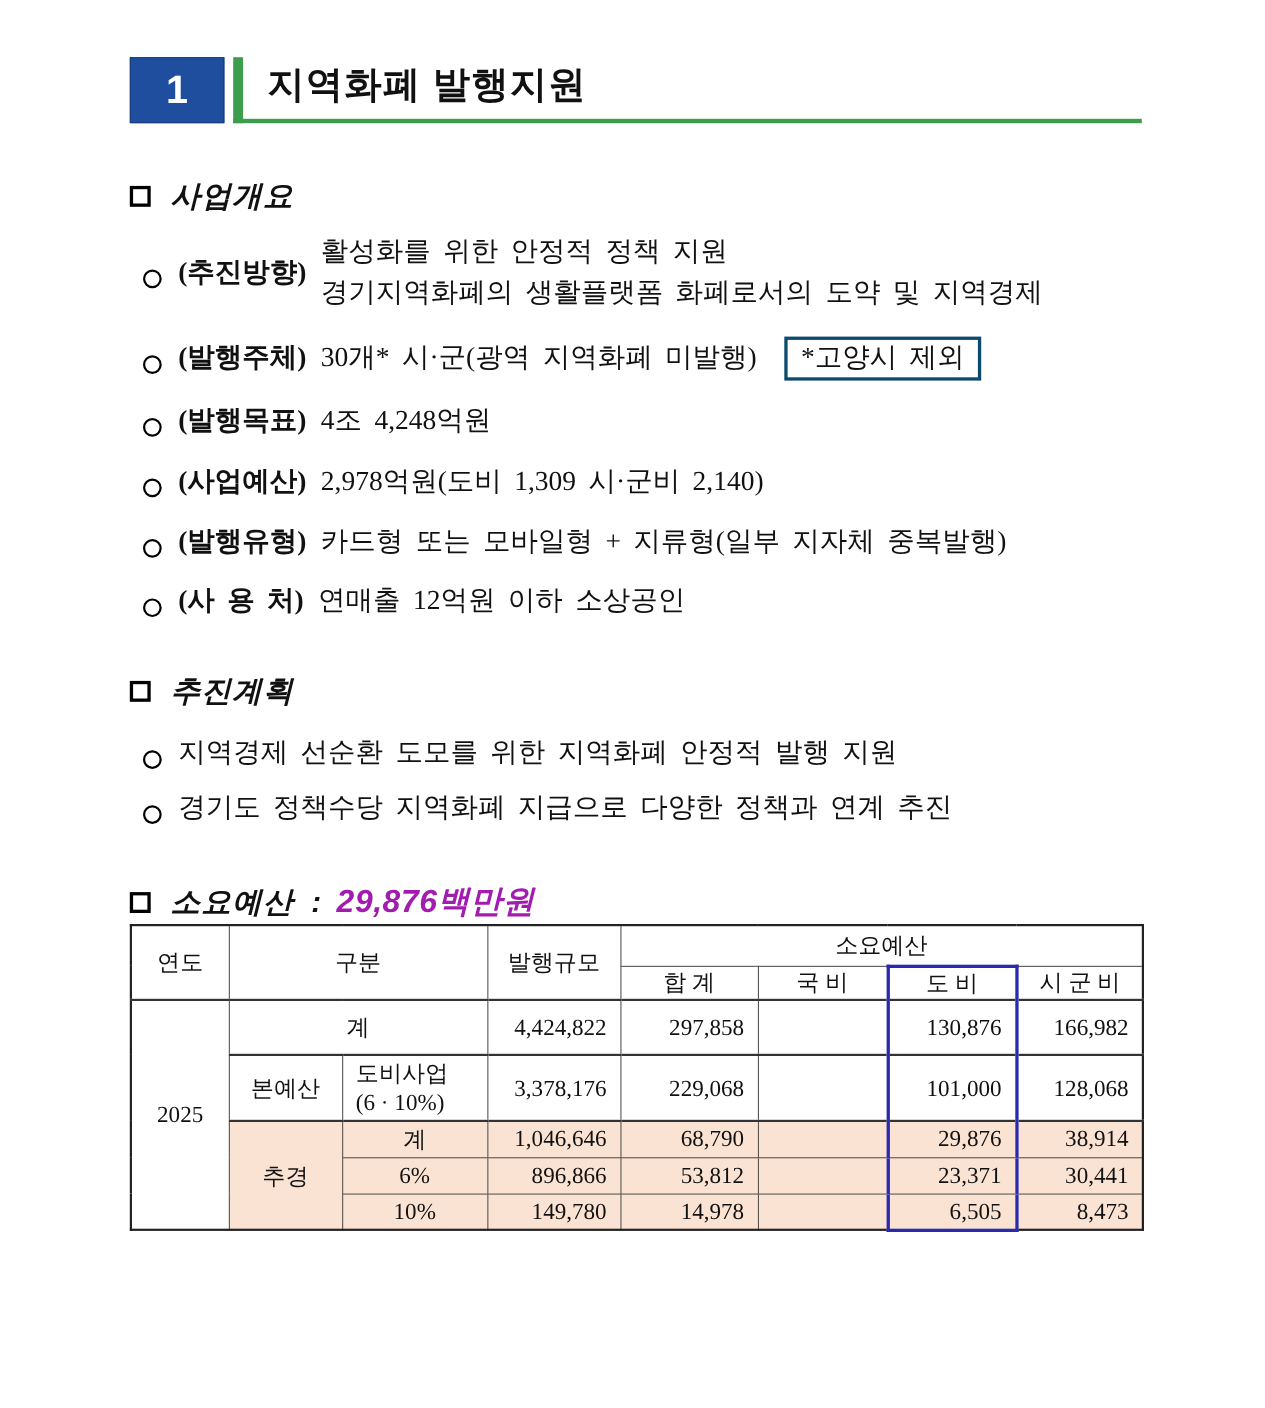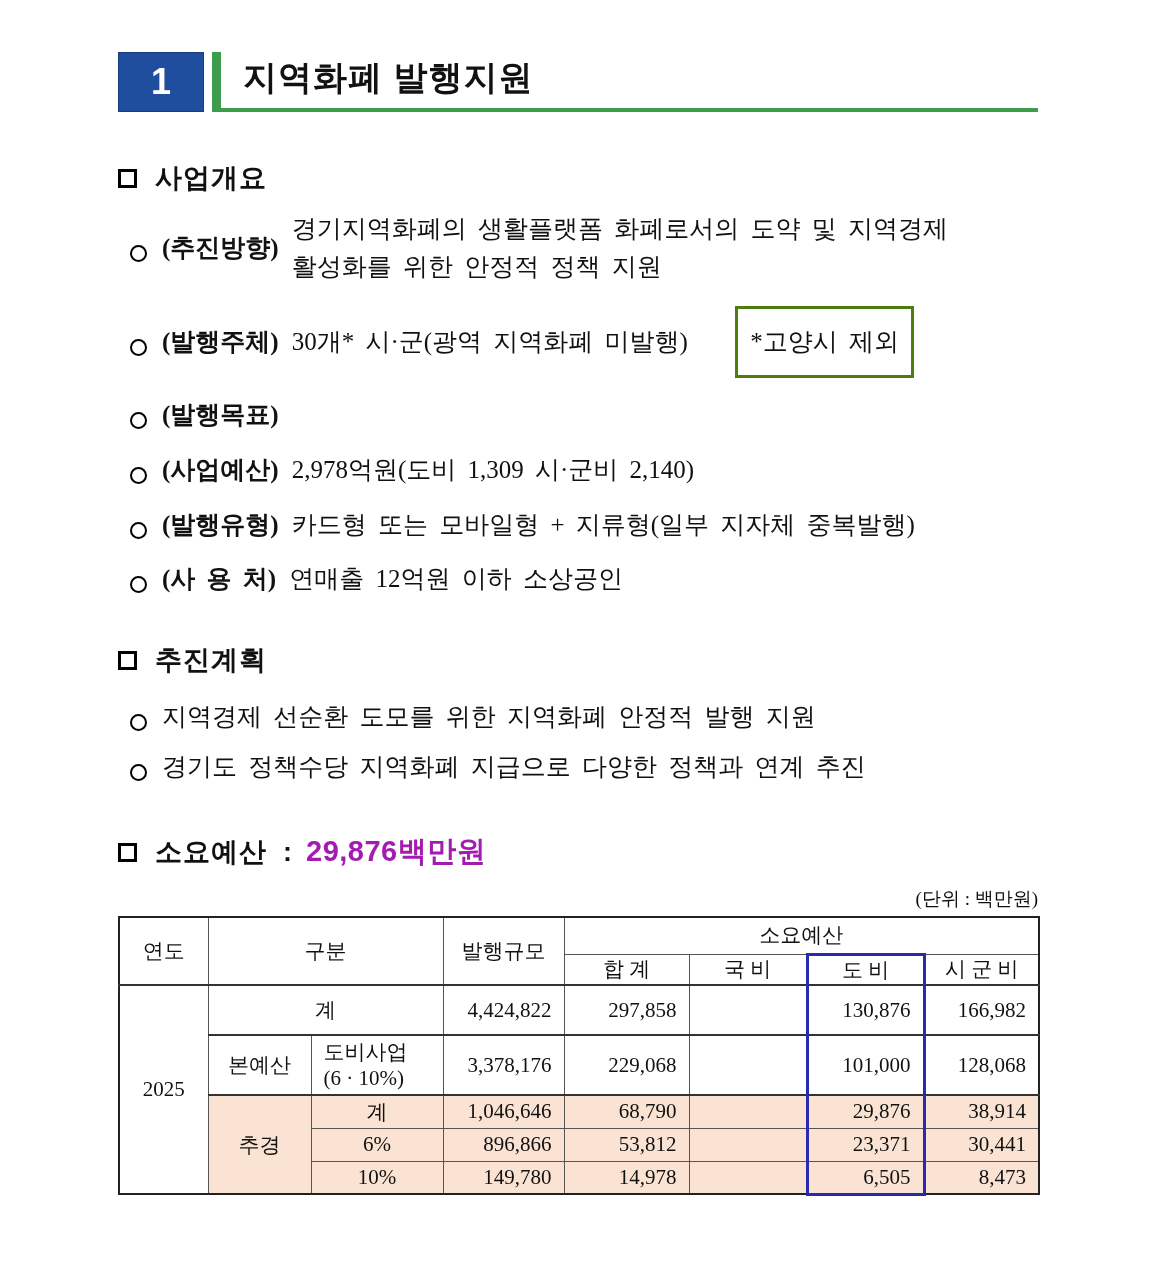--- a/index.html
+++ b/index.html
@@ -26,41 +26,41 @@
   }
   .title-right{
     flex:1;border-left:9px solid #3c9e4c;border-bottom:4px solid #3c9e4c;
     padding:2px 0 6px 22px;
   }
   .title-right h1{
     margin:0;font-family:"Liberation Sans",sans-serif;
     font-size:34px;font-weight:bold;letter-spacing:1px;line-height:1.4;
   }
   
-  .sec-heading{display:flex;align-items:center;margin-top:48px;}
+  .sec-heading{display:flex;align-items:center;margin-top:48px;font-style:italic;}
   .sq{
     width:19px;height:19px;border:3px solid #000;box-sizing:border-box;
     margin-right:18px;flex:0 0 auto;
   }
   .sec-heading h2{
     margin:0;font-family:"Liberation Sans",sans-serif;
     font-size:27px;font-weight:bold;letter-spacing:1px;
   }
   
   .items{margin-left:12px;}
   .item{display:flex;align-items:center;margin-top:14px;font-size:25px;line-height:38px;word-spacing:0.2em;}
   .circ{
     width:17px;height:17px;border:2.5px solid #000;border-radius:50%;
     box-sizing:border-box;margin:10px 15px 0 0;flex:0 0 auto;
   }
   .item .label{font-weight:bold;margin-right:13px;white-space:nowrap;}
   .item .body-text{flex:1;}
   .red-box{
-    display:inline-block;border:3px solid #4d7c0f;
-    padding:16px 12px;margin-left:36px;line-height:34px;white-space:nowrap;
+    display:inline-block;border:3px solid #0c4a6e;
+    padding:0px 12px;margin-left:14px;line-height:34px;white-space:nowrap;
   }
   .subline{
     margin:12px 0 0 34px;font-size:25px;line-height:38px;word-spacing:0.2em;
   }
   
   .budget-heading-row{display:flex;align-items:center;margin-top:46px;}
   .budget-heading-row .colon{
     font-family:"Liberation Sans",sans-serif;font-size:27px;font-weight:bold;margin:0 14px 0 16px;
   }
   .amount{
@@ -114,37 +114,38 @@
     <span class="sq"></span>
     <h2>사업개요</h2>
   </div>
 
   <div class="items">
 
     <div class="item">
       <span class="circ"></span>
       <span class="label">(추진방향)</span>
       <div class="body-text">
+        <div>활성화를  위한  안정적  정책  지원</div>
         <div>경기지역화폐의  생활플랫폼  화폐로서의  도약  및  지역경제</div>
-        <div>활성화를  위한  안정적  정책  지원</div>
       </div>
     </div>
 
     <div class="item" style="margin-top:20px;">
       <span class="circ"></span>
       <span class="label">(발행주체)</span>
       <div class="body-text">
         <span>30개*  시·군(광역  지역화폐  미발행)</span>
         <span class="red-box">*고양시  제외</span>
       </div>
     </div>
 
     <div class="item" style="margin-top:18px;">
       <span class="circ"></span>
       <span class="label">(발행목표)</span>
+      <div class="body-text">4조  4,248억원</div>
     </div>
 
     <div class="item" style="margin-top:17px;">
       <span class="circ"></span>
       <span class="label">(사업예산)</span>
       <div class="body-text">2,978억원(도비  1,309  시·군비  2,140)</div>
     </div>
 
     <div class="item" style="margin-top:17px;">
       <span class="circ"></span>
@@ -175,21 +176,20 @@
     </div>
   </div>
 
   <div class="sec-heading budget-heading-row">
     <span class="sq"></span>
     <h2>소요예산</h2>
     <span class="colon">:</span>
     <span class="amount">29,876백만원</span>
   </div>
 
-  <div class="unit-note">(단위 : 백만원)</div>
 
   <table class="budget">
     <colgroup>
       <col style="width:89px">
         <col style="width:103px">
         <col style="width:132px">
         <col style="width:121px">
       <col style="width:125px">
         <col style="width:118px">
         <col style="width:117px">

